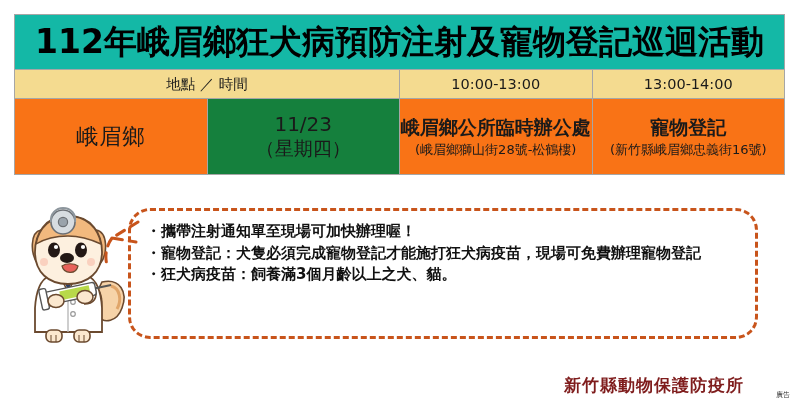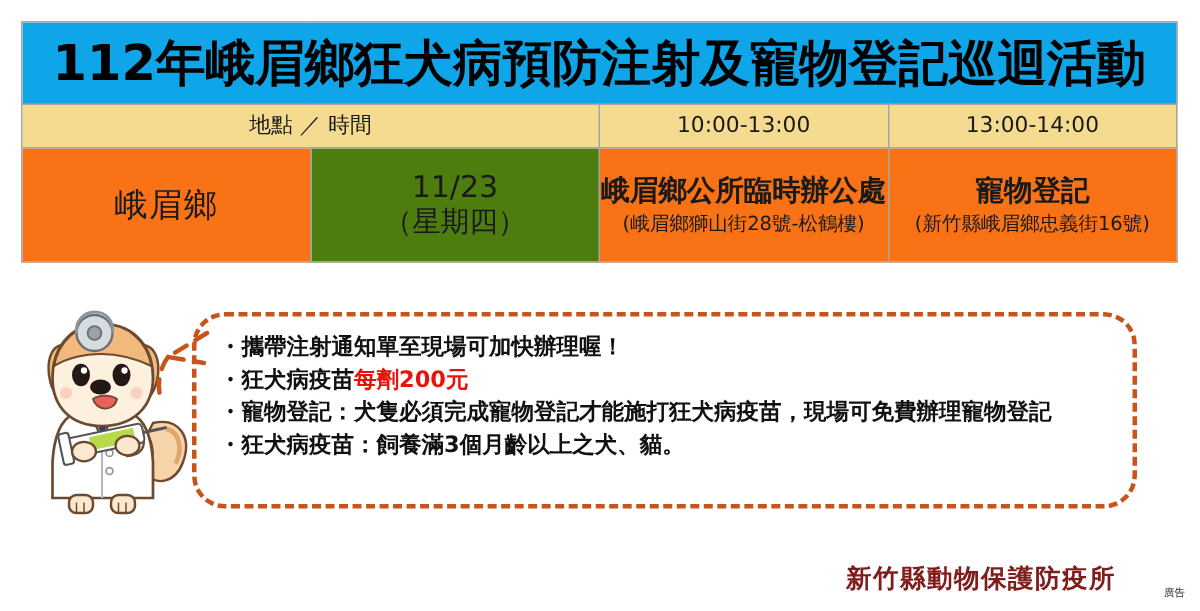--- a/index.html
+++ b/index.html
@@ -25,21 +25,21 @@
     border-collapse: collapse;
     table-layout: fixed;
   }
   .schedule-table td {
     border: 1px solid #a6a6a6;
     padding: 0;
     vertical-align: middle;
   }
 
   .title-bar {
-    background: #0ea5e9;
+    background: #14b8a6;
     height: 54px;
     text-align: center;
     font-size: 33px;
     font-weight: bold;
     letter-spacing: 0px;
     color: #000000;
     line-height: 54px;
     white-space: nowrap;
   }
 
@@ -50,21 +50,21 @@
     font-size: 14.5px;
     color: #1a1a1a;
     line-height: 28px;
   }
 
   .body-cell {
     background: #f97316;
     height: 75px;
     text-align: center;
   }
-  .body-cell.shaded { background: #4d7c0f; }
+  .body-cell.shaded { background: #15803d; }
 
   .cell-place {
     font-size: 22px;
     letter-spacing: 1px;
   }
   .cell-date-main {
     font-size: 20px;
     line-height: 1.25;
   }
   .cell-date-sub {
@@ -254,23 +254,20 @@
     <path d="M16 22 C10 30 8 42 12 52" fill="none" stroke="#C8541B" stroke-width="3" stroke-dasharray="9 7" stroke-linecap="round"></path>
   </svg>
 </div>
 
 <div class="notes-bubble"></div>
 <div class="notes-inner">
   <div class="note-line">
     <span class="bullet-dot">・</span><span>攜帶注射通知單至現場可加快辦理喔！</span>
   </div>
   <div class="note-line">
-    <span class="bullet-dot">・</span><span>狂犬病疫苗</span><span class="hl-red">每劑200元</span>
-  </div>
-  <div class="note-line">
     <span class="bullet-dot">・</span><span>寵物登記：犬隻必須完成寵物登記才能施打狂犬病疫苗，現場可免費辦理寵物登記</span>
   </div>
   <div class="note-line">
     <span class="bullet-dot">・</span><span>狂犬病疫苗：飼養滿3個月齡以上之犬、貓。</span>
   </div>
 </div>
 
 <div class="footer-org">新竹縣動物保護防疫所</div>
 <div class="footer-ad">廣告</div>
 

